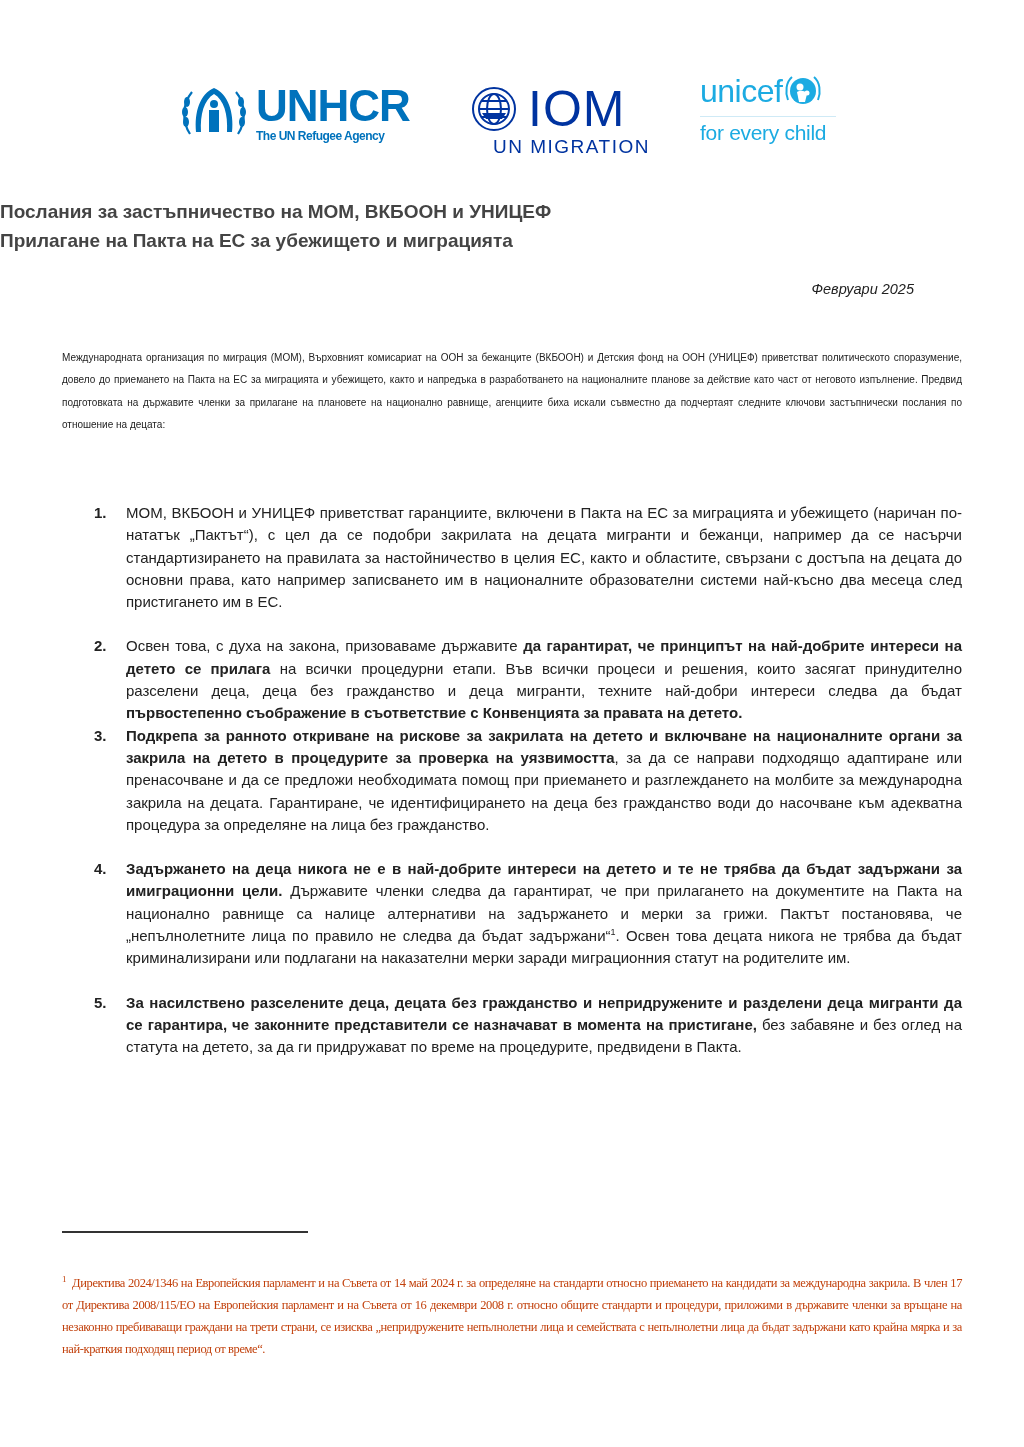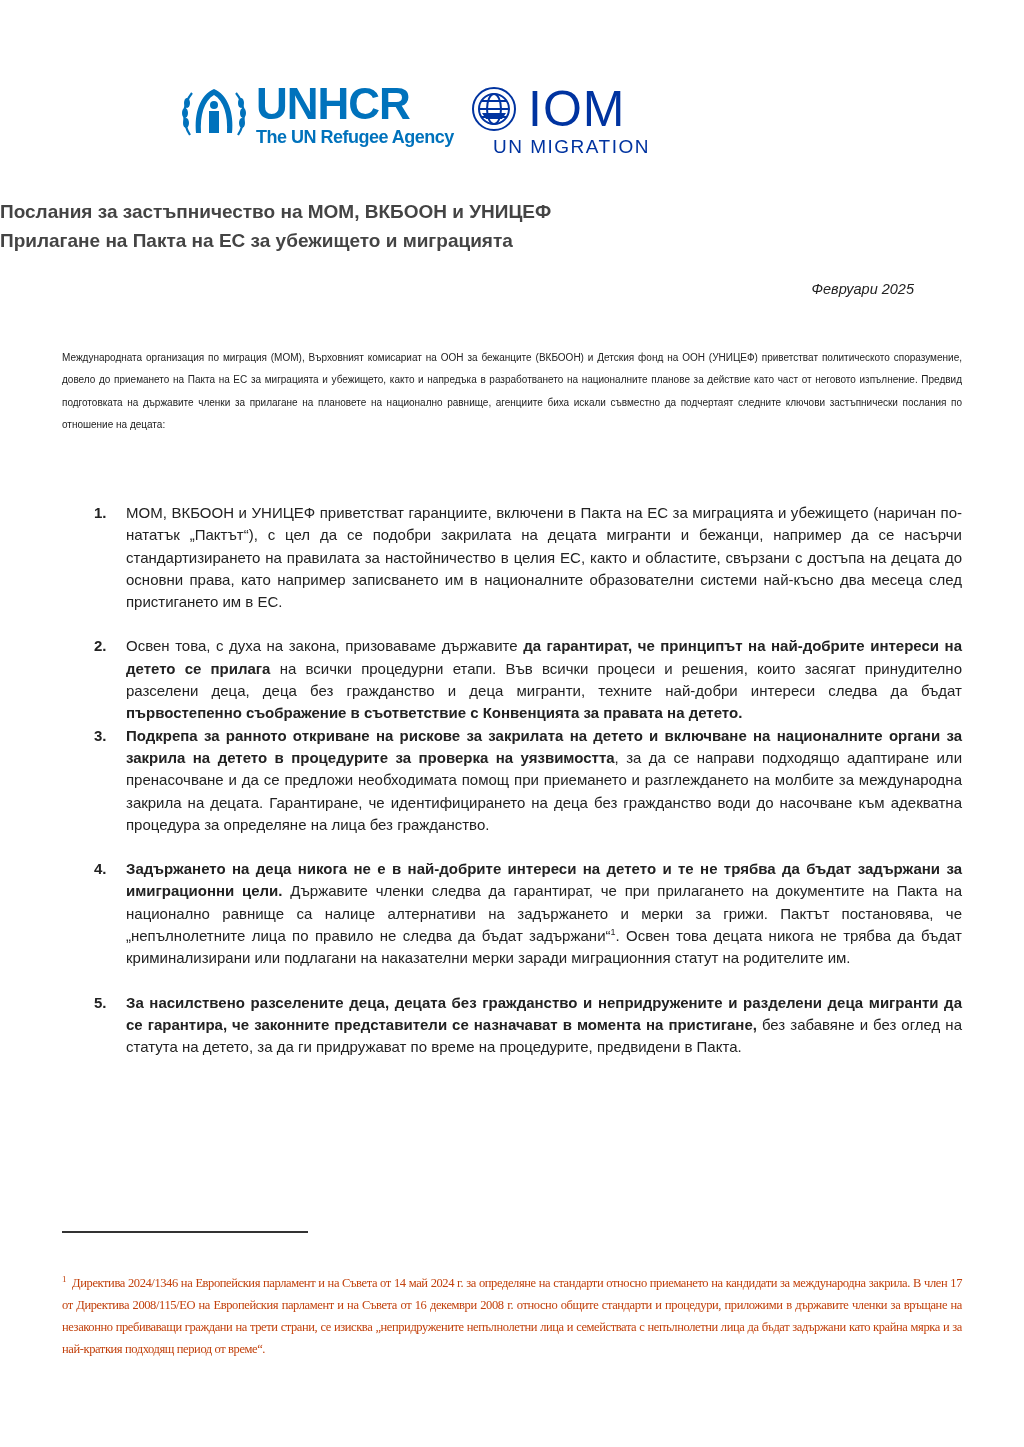--- a/index.html
+++ b/index.html
@@ -6,21 +6,21 @@
   body { width: 1024px; height: 1447px; position: relative; overflow: hidden;
          font-family: "Liberation Sans", "DejaVu Sans", sans-serif; color: #1f1f1f; }
 
   
   .logos { position: absolute; top: 78px; left: 0; width: 1024px; height: 80px; }
   .logo { position: absolute; display: flex; align-items: center; }
   .unhcr { left: 180px; top: 4px; }
   .unhcr .emblem { width: 68px; height: 62px; }
   .unhcr .txt { margin-left: 8px; display: flex; flex-direction: column; line-height: 1; }
   .unhcr .big { font-family: "Liberation Sans", sans-serif; font-weight: bold; font-size: 44px; color: #0072bc; letter-spacing: -1px; }
-  .unhcr .small { font-family: "Liberation Sans", sans-serif; font-weight: bold; font-size: 18px; color: #0072bc; letter-spacing: -0.5px; margin-top: 2px; }
+  .unhcr .small { font-family: "Liberation Sans", sans-serif; font-weight: bold; font-size: 12px; color: #0072bc; letter-spacing: -0.5px; margin-top: 2px; }
 
   .iom { left: 470px; top: 6px; flex-direction: column; align-items: flex-start; }
   .iom .row { display: flex; align-items: center; }
   .iom .globe { width: 48px; height: 48px; }
   .iom .big { font-family: "Liberation Sans", sans-serif; font-size: 50px; color: #0033a0; letter-spacing: 1px; margin-left: 10px; line-height: 1; }
   .iom .small { font-family: "Liberation Sans", sans-serif; font-size: 19px; color: #0033a0; letter-spacing: 1.5px; margin-top: 2px; margin-left: 23px; }
 
   .unicef { left: 700px; top: -6px; flex-direction: column; align-items: flex-start; }
   .unicef .row { display: flex; align-items: center; }
   .unicef .big { font-family: "Liberation Sans", sans-serif; font-size: 32px; color: #1cabe2; line-height: 1; letter-spacing: -0.5px; }
@@ -91,20 +91,37 @@
           <line x1="12" y1="16" x2="36" y2="16"></line>
           <line x1="12" y1="32" x2="36" y2="32"></line>
         </g>
         <path d="M12 28 h24 l-4 6 h-16 z" fill="#0033a0"></path>
       </svg>
       <span class="big">IOM</span>
     </div>
     <span class="small">UN MIGRATION</span>
   </div>
 
+  <div class="logo unicef">
+    <div class="row">
+      <span class="big">unicef</span>
+      <svg class="emb" viewBox="0 0 38 38">
+        <circle cx="19" cy="19" r="13" fill="#1cabe2"></circle>
+        <g fill="none" stroke="#1cabe2" stroke-width="2">
+          <path d="M4 28 C1 20 2 10 8 5"></path>
+            <path d="M34 28 C37 20 36 10 30 5"></path>
+        </g>
+        <circle cx="16" cy="15" r="3.5" fill="#fff"></circle>
+        <path d="M13 20 c3 -2 8 -2 10 2 l-2 8 h-6 z" fill="#fff"></path>
+        <circle cx="23" cy="21" r="2.5" fill="#fff"></circle>
+      </svg>
+    </div>
+    <div class="rule"></div>
+    <span class="small">for every child</span>
+  </div>
 </div>
 
 <div class="title">
   <div>Послания за застъпничество на МОМ, ВКБООН и УНИЦЕФ</div>
   <div>Прилагане на Пакта на ЕС за убежището и миграцията</div>
 </div>
 <div class="date">Февруари 2025</div>
 
 <p class="intro" style="margin:0">Международната организация по миграция (МОМ), Върховният комисариат на ООН за бежанците (ВКБООН) и Детския фонд на ООН (УНИЦЕФ) приветстват политическото споразумение, довело до приемането на Пакта на ЕС за миграцията и убежището, както и напредъка в разработването на националните планове за действие като част от неговото изпълнение. Предвид подготовката на държавите членки за прилагане на плановете на национално равнище, агенциите биха искали съвместно да подчертаят следните ключови застъпнически послания по отношение на децата:</p>
 

